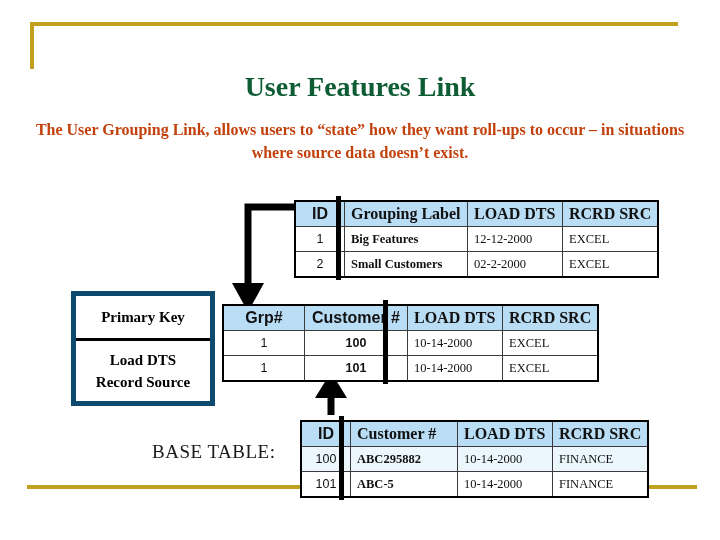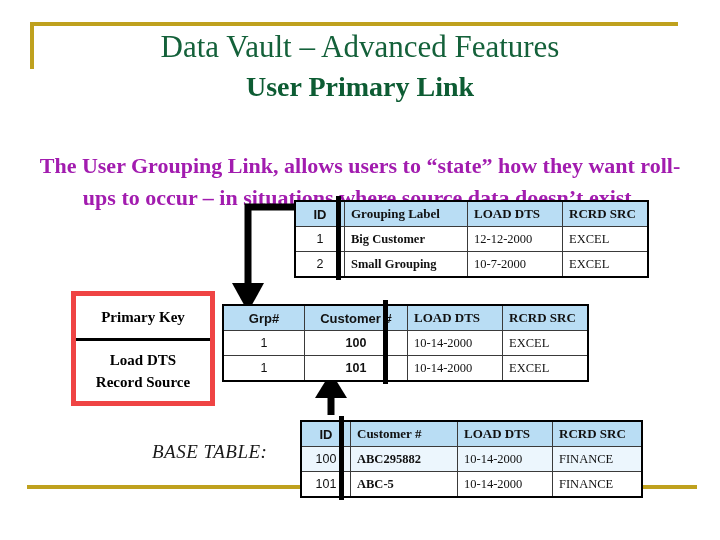--- a/index.html
+++ b/index.html
@@ -19,65 +19,64 @@
   .title-main{
     position:absolute;left:0;top:30px;width:720px;text-align:center;
     font-size:31px;color:#14613a;letter-spacing:0px;line-height:1.1;
   }
   .title-sub{
     position:absolute;left:0;top:72px;width:720px;text-align:center;
     font-size:28px;color:#0d5c33;font-weight:bold;line-height:1.1;
   }
   .lead{
     position:absolute;left:24px;top:118px;width:672px;text-align:center;
-    font-size:22px;font-weight:bold;color:#a21caf;line-height:1.45;margin-top:32px;
+    font-size:16px;font-weight:bold;color:#c2410c;line-height:1.45;
   }
 
   
   .vtable{position:absolute;border-collapse:collapse;border:2px solid #000;
           font-family:"Liberation Sans", sans-serif;background:#fff;}
   .vtable td{border:1px solid #3a3a3a;padding:0 6px;height:24px;
              font-size:12.5px;color:#111;white-space:nowrap;}
-  .vtable tr.hdr td{background:#b9ddf4;font-weight:bold;color:#111;font-size:13px;}
+  .vtable tr.hdr td{background:#b9ddf4;font-weight:bold;color:#111;font-size:16px;}
   .c-center{text-align:center;}
   .c-left{text-align:left;font-family:Liberation Serif, serif;}
   .nv{color:#2a2a84;font-weight:bold;}
   .tint{background:#ecf6fd;}
 
   
   .keybar{position:absolute;width:5px;background:#000;}
 
   
   .pkbox{position:absolute;left:71px;top:291px;width:134px;height:105px;
-         border:5px solid #ef4444;background:#fff;}
+         border:5px solid #0c4a6e;background:#fff;}
   .pkbox .pk-top{height:42px;border-bottom:3px solid #000;
         display:flex;align-items:center;justify-content:center;}
   .pkbox .pk-bot{height:60px;display:flex;flex-direction:column;
         align-items:center;justify-content:center;}
   .pkbox span{font-family:"Liberation Serif", serif;font-weight:bold;
         font-size:15px;color:#000;line-height:1.5;}
 
   .basetable{position:absolute;left:152px;top:441px;font-size:19px;
-        color:#1a1a1a;font-family:"Liberation Serif", serif;letter-spacing:0.5px;font-style:italic;}
+        color:#1a1a1a;font-family:"Liberation Serif", serif;letter-spacing:0.5px;}
 
   
   .arrow-svg{position:absolute;left:0;top:0;width:720px;height:540px;
              pointer-events:none;overflow:visible;}
 </style>
 </head>
 <body>
 
 <div class="slide">
 
   <div class="gold-top"></div>
   <div class="gold-left"></div>
   <div class="gold-bottom"></div>
 
-  <div class="title-main">Data Vault – Advanced Features</div>
-  <div class="title-sub">User Primary Link</div>
+  <div class="title-sub">User Features Link</div>
   <div class="lead">The User Grouping Link, allows users to “state” how they want roll-ups to occur – in situations where source data doesn’t exist.</div>
 
   <svg class="arrow-svg">
 
     <g>
       <path d="M 296 207 L 248 207 L 248 290" stroke="#000" stroke-width="7" fill="none"></path>
       <polygon points="248,312 232,283 264,283" fill="#000"></polygon>
     </g>
 
     <g>
@@ -89,28 +88,28 @@
   <table class="vtable" style="left:294px;top:200px;">
     <tbody>
         <tr class="hdr">
       <td class="c-center" style="width:36px">ID</td>
       <td class="c-left" style="width:110px">Grouping Label</td>
       <td class="c-left" style="width:82px">LOAD DTS</td>
       <td class="c-left" style="width:72px">RCRD SRC</td>
     </tr>
     <tr>
       <td class="c-center">1</td>
-      <td class="c-left nv">Big Customer</td>
+      <td class="c-left nv">Big Features</td>
       <td class="c-left">12-12-2000</td>
       <td class="c-left">EXCEL</td>
     </tr>
     <tr>
       <td class="c-center">2</td>
-      <td class="c-left nv">Small Grouping</td>
-      <td class="c-left">10-7-2000</td>
+      <td class="c-left nv">Small Customers</td>
+      <td class="c-left">02-2-2000</td>
       <td class="c-left">EXCEL</td>
     </tr>
   </tbody>
     </table>
   <div class="keybar" style="left:336px;top:196px;height:84px;"></div>
 
   <table class="vtable" style="left:222px;top:304px;">
     <tbody>
         <tr class="hdr">
       <td class="c-center" style="width:68px">Grp#</td>

